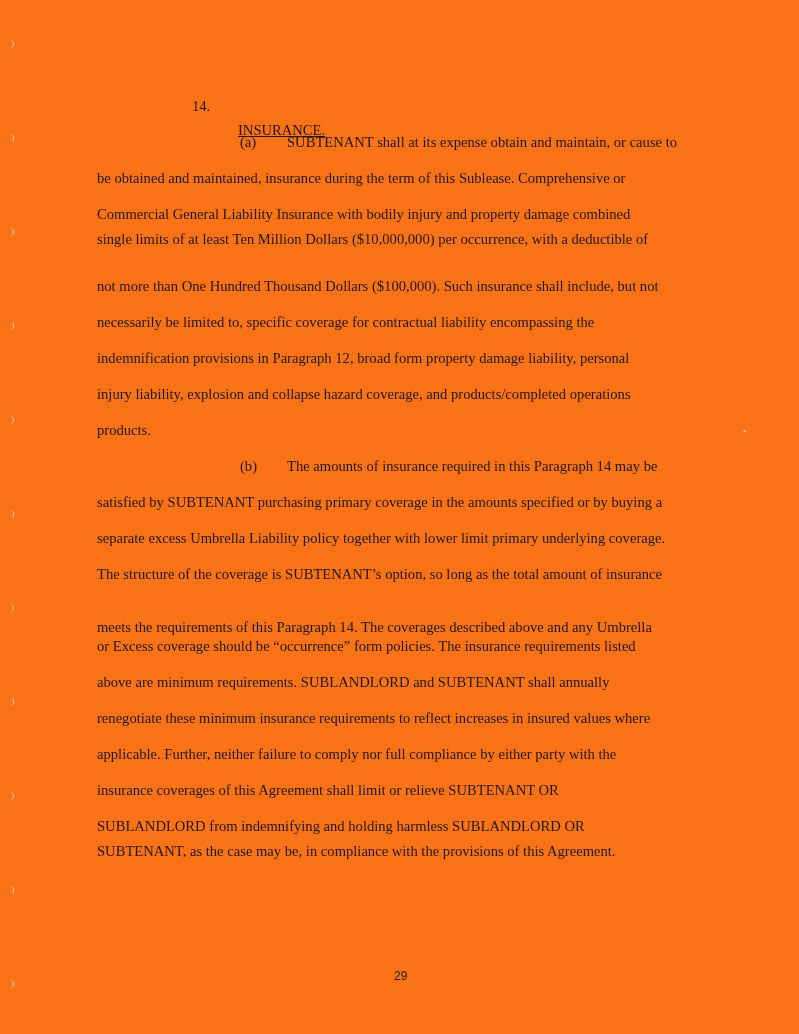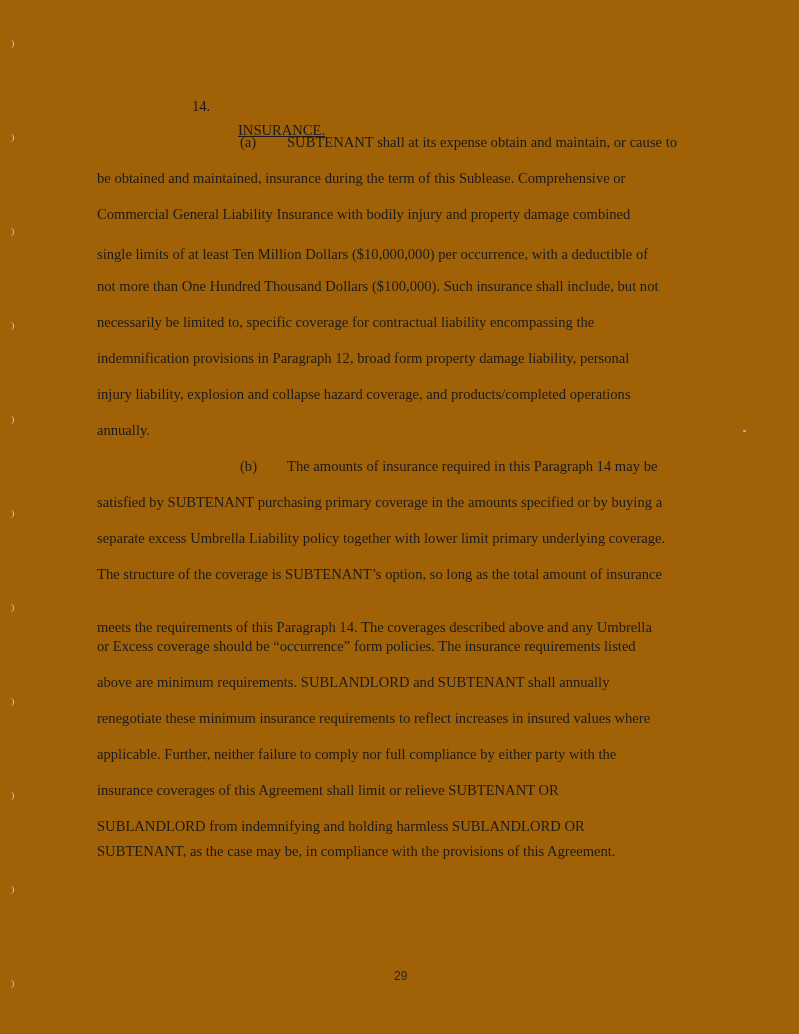--- a/index.html
+++ b/index.html
@@ -1,19 +1,19 @@
 <!DOCTYPE html>
 <html><head>
 <meta charset="utf-8">
 <style>
   html, body { margin: 0; padding: 0; background: #ffffff; }
   body { width: 799px; height: 1034px; position: relative; overflow: hidden; }
   .page {
     position: absolute; left: 0; top: 0; width: 799px; height: 1034px;
-    background: #a16207;
+    background: #f97316;
     font-family: "Liberation Serif", "DejaVu Serif", serif;
     color: #1a1a1a;
     font-size: 14.6px;
   }
   .line {
     position: absolute; left: 97px; white-space: nowrap;
     line-height: 18px;
   }
   .heading { position: absolute; top: 97px; white-space: nowrap; line-height: 18px; }
   .heading .num { position: absolute; left: 192px; }
@@ -50,26 +50,26 @@
   <div class="heading">
     <span class="num">14.</span>
     <span class="title">INSURANCE.</span>
   </div>
 
   <div>
     <div class="line" style="left:240px;top:133px">(a)</div>
     <div class="line" style="left:287px;top:133px">SUBTENANT shall at its expense obtain and maintain, or cause to</div>
     <div class="line" style="top:169px">be obtained and maintained, insurance during the term of this Sublease.  Comprehensive or</div>
     <div class="line" style="top:205px">Commercial General Liability Insurance with bodily injury and property damage combined</div>
-    <div class="line" style="top:245px">single limits of at least Ten Million Dollars ($10,000,000) per occurrence, with a deductible of</div>
+    <div class="line" style="top:230px">single limits of at least Ten Million Dollars ($10,000,000) per occurrence, with a deductible of</div>
     <div class="line" style="top:277px">not more than One Hundred Thousand Dollars ($100,000).  Such insurance shall include, but not</div>
     <div class="line" style="top:313px">necessarily be limited to, specific coverage for contractual liability encompassing the</div>
     <div class="line" style="top:349px">indemnification provisions in Paragraph 12, broad form property damage liability, personal</div>
     <div class="line" style="top:385px">injury liability, explosion and collapse hazard coverage, and products/completed operations</div>
-    <div class="line" style="top:421px">annually.</div>
+    <div class="line" style="top:421px">products.</div>
   </div>
 
   <div>
     <div class="line" style="left:240px;top:457px">(b)</div>
     <div class="line" style="left:287px;top:457px">The amounts of insurance required in this Paragraph 14 may be</div>
     <div class="line" style="top:493px">satisfied by SUBTENANT purchasing primary coverage in the amounts specified or by buying a</div>
     <div class="line" style="top:529px">separate excess Umbrella Liability policy together with lower limit primary underlying coverage.</div>
     <div class="line" style="top:565px">The structure of the coverage is SUBTENANT’s option, so long as the total amount of insurance</div>
     <div class="line" style="top:618px">meets the requirements of this Paragraph 14.  The coverages described above and any Umbrella</div>
     <div class="line" style="top:637px">or Excess coverage should be “occurrence” form policies.  The insurance requirements listed</div>

